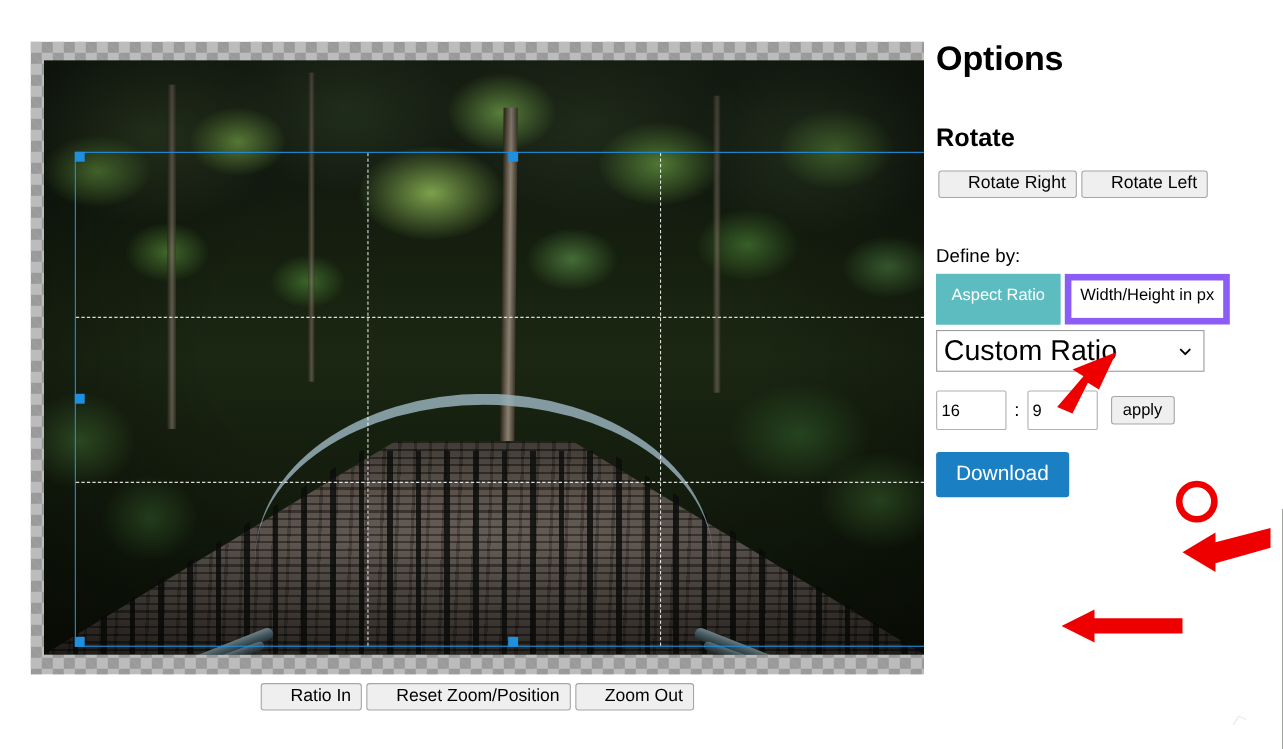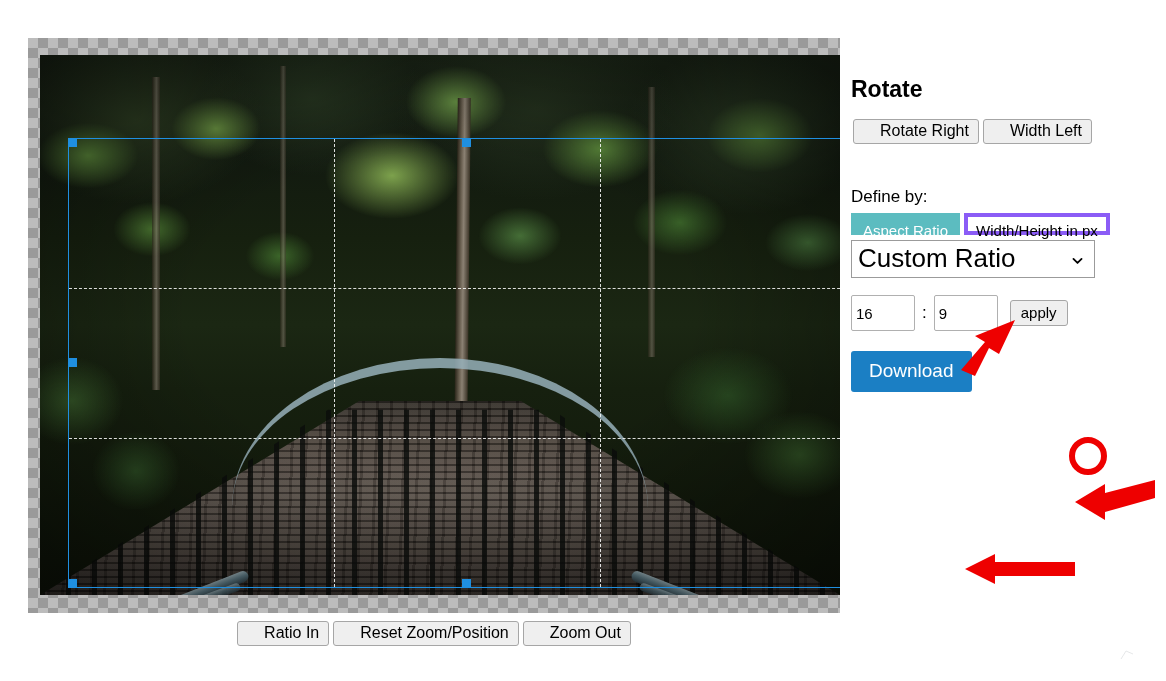--- a/index.html
+++ b/index.html
@@ -182,25 +182,25 @@
   }
   .sec-rotate{margin-top:39px;}
   .rot-buttons{margin-top:16px;}
   .sec-wh{margin-top:42px;}
   .lbl{font-size:17px;line-height:22px;margin-top:14px;}
 
   .seg{margin-top:5px;display:flex;}
   .seg-item{
     font-size:15px;
     padding:5px 8px 6px 8px;
-    border:4px solid #8b5cf6;
+    border:6px solid #8b5cf6;
     background:#fff;color:#000;
     cursor:pointer;
     box-sizing:border-box;
-    height:22px;
+    height:46px;
     line-height:18px;
     white-space:nowrap;
   }
   .seg-item.active{
     background:#5cbcc0;color:#fff;border-color:#5cbcc0;
   }
   .seg-item + .seg-item{margin-left:4px;}
 
   .sel-wrap{position:relative;margin-top:5px;width:244px;}
   select.ratio-select{
@@ -315,25 +315,26 @@
     </div>
   </div>
 
   <div id="zoom-row">
     <button class="btn">Ratio In</button><button class="btn">Reset Zoom/Position</button><button class="btn">Zoom Out</button>
   </div>
 </div>
 
 <div id="options-panel">
 
+  <h1 class="opt-title">Options</h1>
 
   <div class="sec-rotate">
     <h2 class="opt-sub">Rotate</h2>
     <div class="rot-buttons">
-      <button class="btn">Rotate Right</button><button class="btn">Width Left</button>
+      <button class="btn">Rotate Right</button><button class="btn">Rotate Left</button>
     </div>
   </div>
 
   <div class="sec-wh">
 
     <div class="lbl">Define by:</div>
 
     <div class="seg">
       <div class="seg-item active">Aspect Ratio</div>
       <div class="seg-item">Width/Height in px</div>

